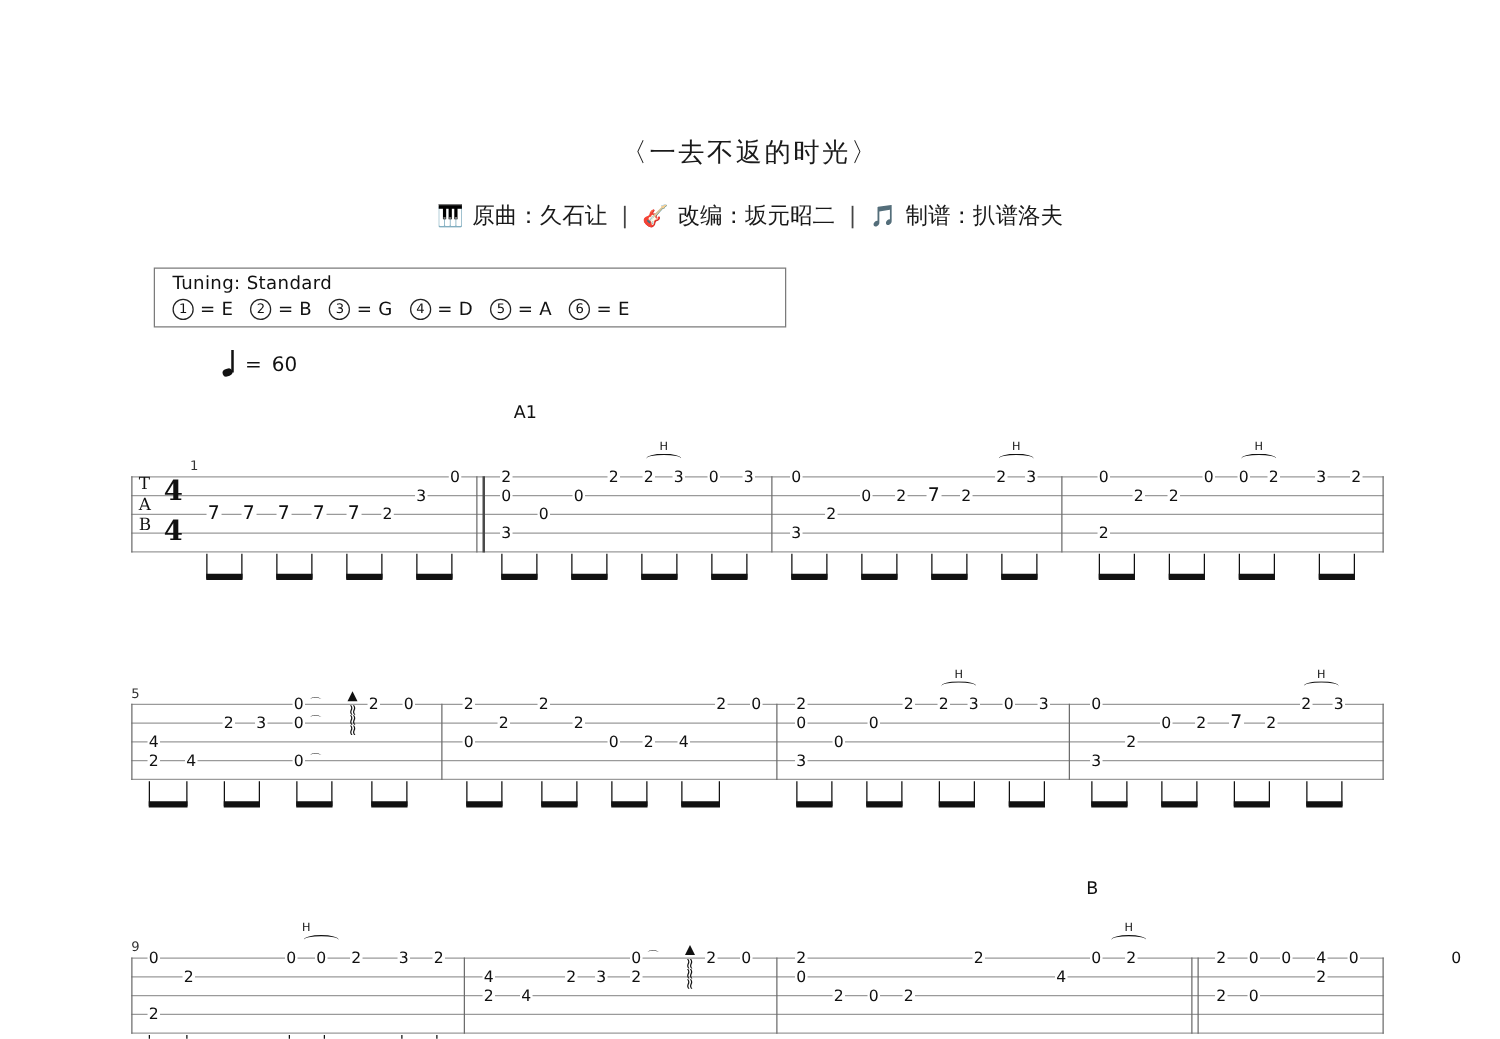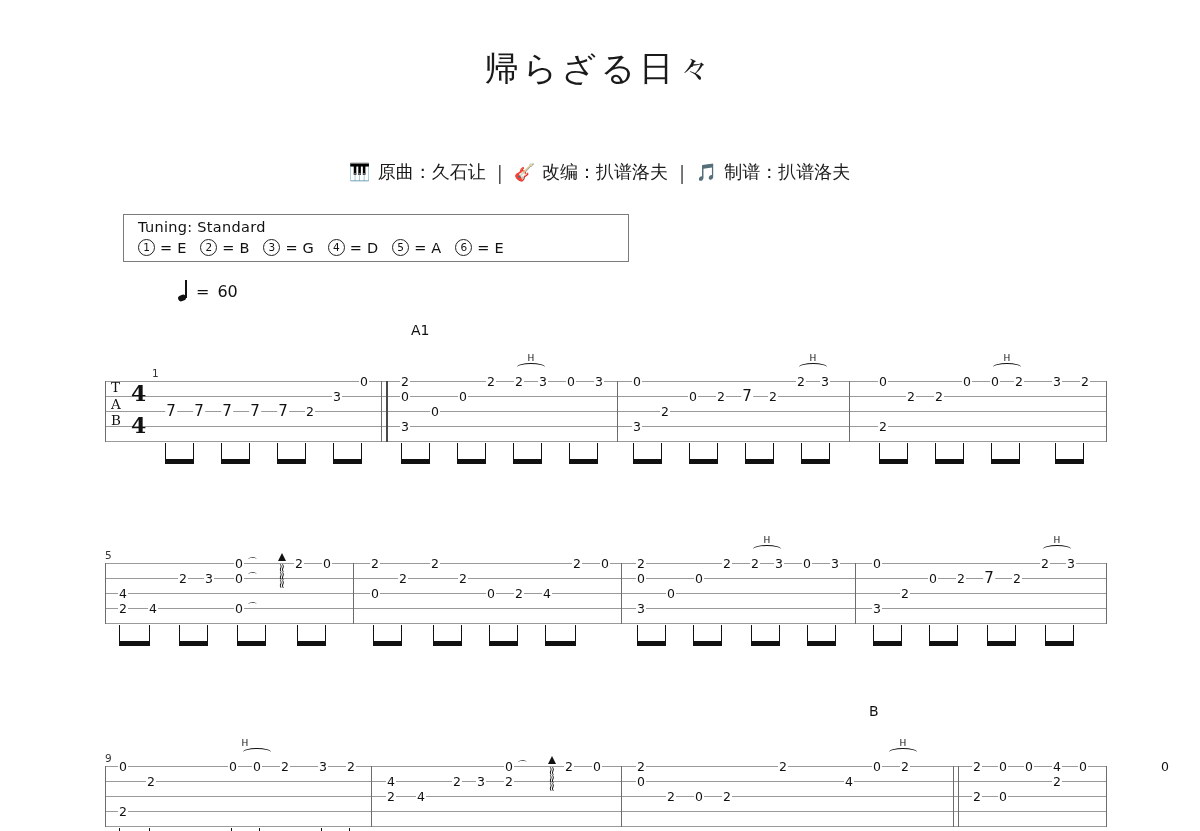--- a/index.html
+++ b/index.html
@@ -111,28 +111,28 @@
   }
   .arrowup{position:absolute;width:0;height:0;border-left:4px solid transparent;border-right:4px solid transparent;border-bottom:8px solid #111;}
   .squig{position:absolute;font-family:"DejaVu Sans", sans-serif;font-size:12px;color:#111;writing-mode:vertical-rl;letter-spacing:-2px;}
   .tie{position:absolute;font-family:"DejaVu Sans", sans-serif;font-size:11px;color:#111;}
 </style>
 </head>
 <body>
 
 <div class="sheet">
 
-  <div class="title">帰らざる日々</div>
+  <div class="subtitle">〈一去不返的时光〉</div>
 
   <div class="credits">
     <span class="ic">🎹</span>
     <span>原曲：久石让</span>
     <span class="sep">|</span>
     <span class="ic">🎸</span>
-    <span>改编：扒谱洛夫</span>
+    <span>改编：坂元昭二</span>
     <span class="sep">|</span>
     <span class="ic">🎵</span>
     <span>制谱：扒谱洛夫</span>
   </div>
 
   <div class="tuning-box">
     <div class="tuning-line1">Tuning: Standard</div>
     <div class="tuning-line2">
       <span class="pair">
         <span class="circnum">1</span>

